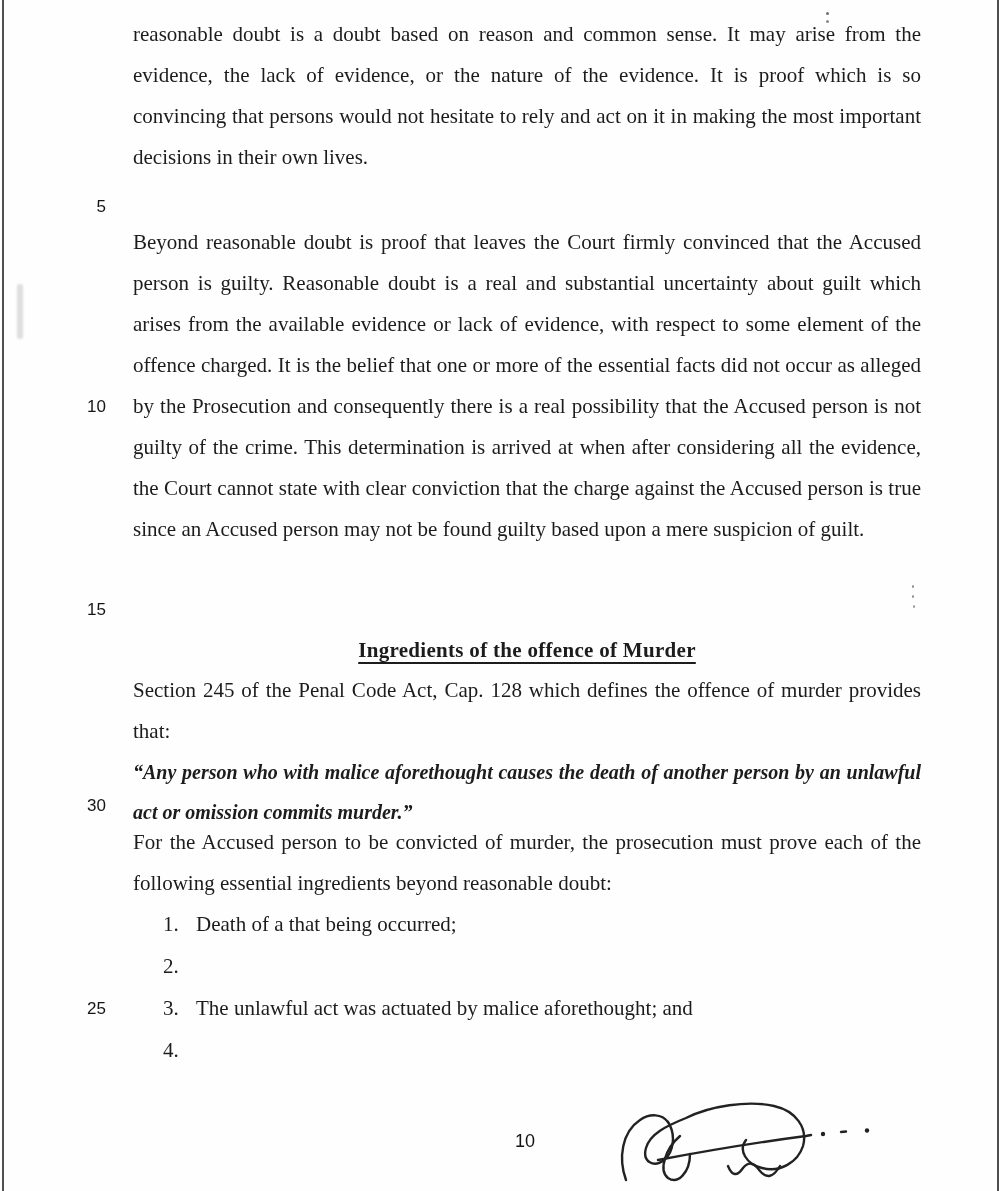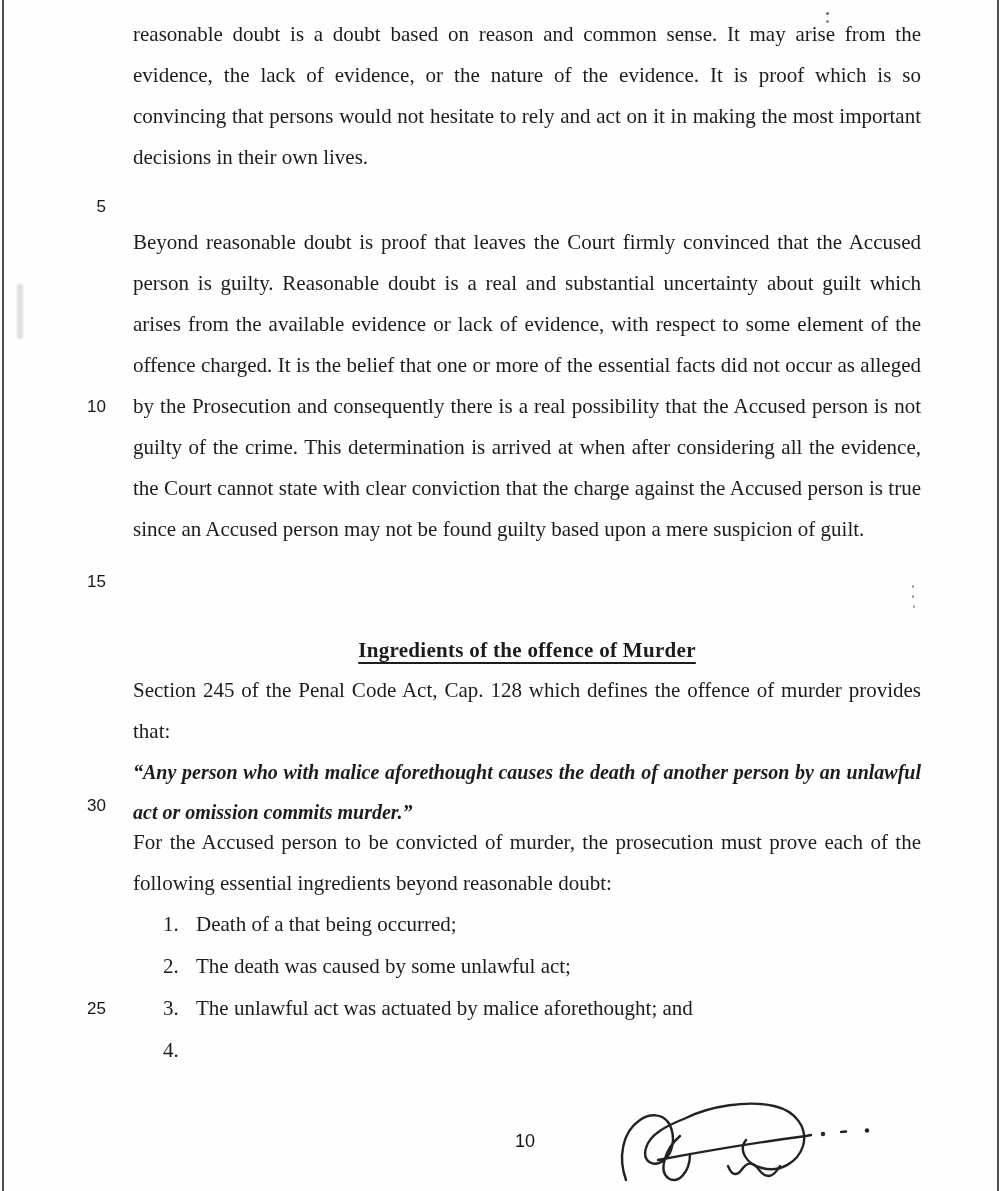--- a/index.html
+++ b/index.html
@@ -8,21 +8,21 @@
     overflow:hidden;font-family:"Liberation Serif",serif;color:#1c1c1c;
   }
   .scan-edge{position:absolute;top:0;bottom:0;width:2px;background:#4f4f4f;}
   .scan-edge.left{left:2px;}
   .scan-edge.right{right:1px;}
 
   .lnum{
     position:absolute;left:76px;width:30px;text-align:right;
     font-family:"Liberation Sans",sans-serif;font-size:17px;color:#151515;
   }
-  #ln5{top:197px;}#ln10{top:397px;}#ln15{top:572px;}#ln20{top:796px;}#ln25{top:999px;}
+  #ln5{top:197px;}#ln10{top:397px;}#ln15{top:600px;}#ln20{top:796px;}#ln25{top:999px;}
 
   .block{
     position:absolute;left:133px;width:788px;
     font-size:21px;line-height:41px;text-align:justify;text-justify:inter-word;
   }
   #para1{top:14px;}
   #para2{top:222px;}
   #heading{
     top:630px;text-align:center;font-weight:bold;
     text-decoration:underline;text-decoration-thickness:2px;text-underline-offset:5px;
@@ -78,21 +78,20 @@
 
   <div class="block" id="para4">For the Accused person to be convicted of murder, the prosecution must prove each of the following essential ingredients beyond reasonable doubt:</div>
 
   <div class="block" id="list">
     <div class="list-item">
       <span class="list-marker">1.</span>
       <span class="list-text">Death of a that being occurred;</span>
     </div>
     <div class="list-item">
       <span class="list-marker">2.</span>
-      <span class="list-text">The death was caused by some unlawful act;</span>
     </div>
     <div class="list-item">
       <span class="list-marker">3.</span>
       <span class="list-text">The unlawful act was actuated by malice aforethought; and</span>
     </div>
     <div class="list-item">
       <span class="list-marker">4.</span>
     </div>
   </div>
 

